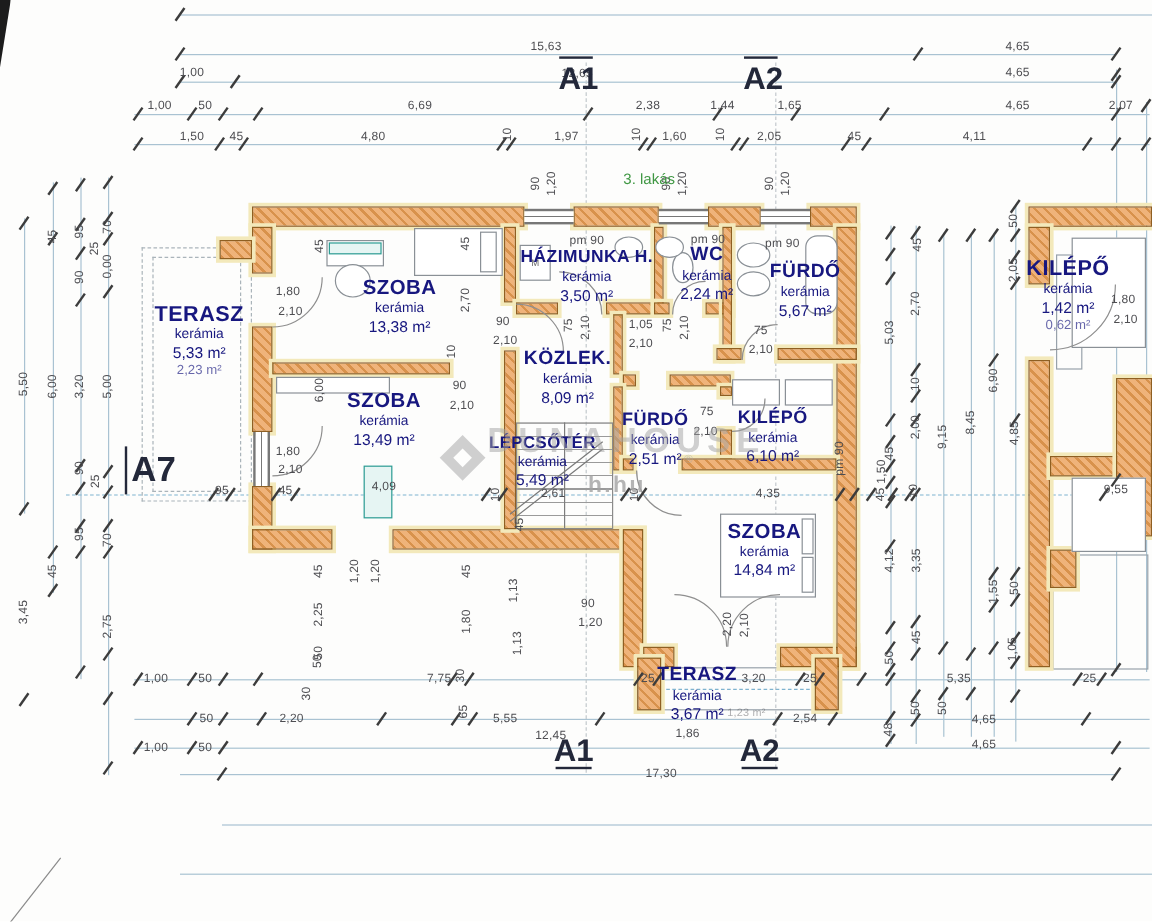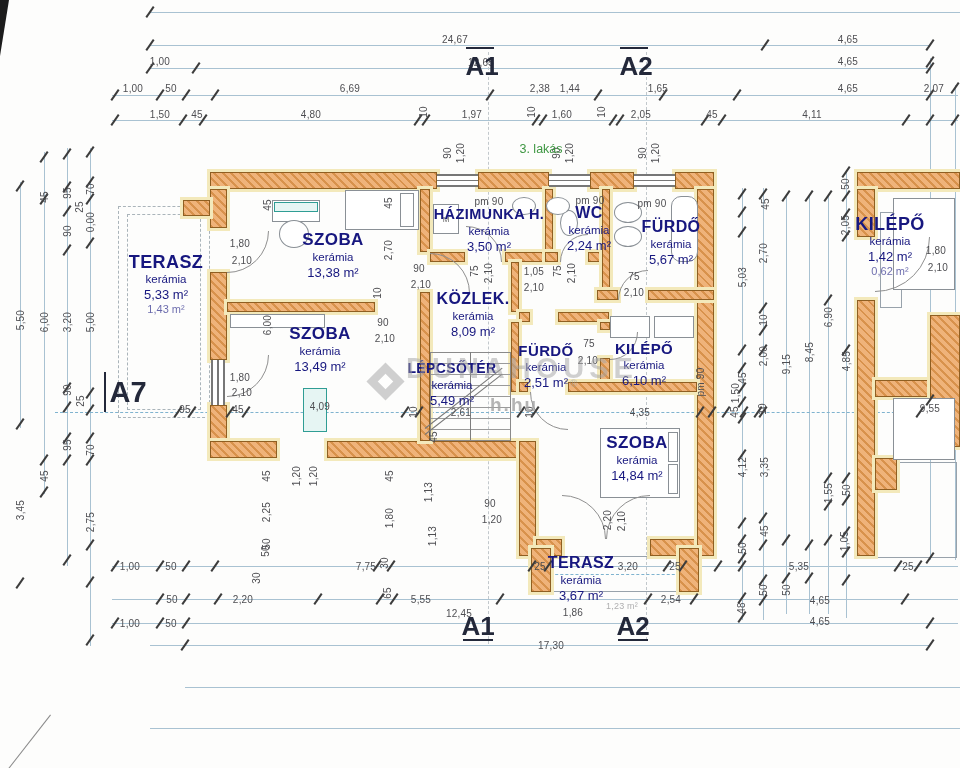--- a/index.html
+++ b/index.html
@@ -19,21 +19,21 @@
   .outline.dashed{border:1px dashed #aab4ba;}
   .stairs{position:absolute;border:1px solid #8a8a8a;background:repeating-linear-gradient(to bottom,transparent 0 10px,#9a9a9a 10px 11px);box-sizing:border-box;z-index:7;}
   .brk{position:absolute;width:98px;height:1px;background:#787878;transform-origin:0 50%;transform:rotate(-38deg);z-index:9;}
   .arc{position:absolute;border:1.2px solid #8f8f8f;border-radius:50%;clip-path:polygon(50% 50%,130% 50%,130% 130%,50% 130%);box-sizing:border-box;z-index:9;}
   .furn{position:absolute;border:1px solid #8a9096;box-sizing:border-box;background:#fff;z-index:8;color:#666;font-size:8px;display:flex;align-items:center;justify-content:center;}
   .furn.teal{border-color:#2f9d94;background:#e6f5f3;}
   .furn.ell{border-radius:50%;}
   .furn.rnd{border-radius:10px;}
   .dim{position:absolute;font-size:10px;color:#4e4e52;transform:translate(-50%,-50%);white-space:nowrap;letter-spacing:.2px;z-index:25;}
   .dim.rot{transform:translate(-50%,-50%) rotate(-90deg);}
-  .dim.faint{opacity:.45;font-size:9px;margin-top:12px;}
+  .dim.faint{opacity:.45;font-size:9px;}
   .room{position:absolute;transform:translate(-50%,-50%);color:#17177f;white-space:nowrap;text-align:center;z-index:24;}
   .rname{font-weight:bold;letter-spacing:.4px;}
   .rmat{font-size:11.5px;}
   .rarea{font-size:13px;}
   .rarea2{font-size:11px;opacity:.65;}
   .marker{position:absolute;color:#23283a;font-weight:bold;transform:translate(-50%,-50%);z-index:30;}
   .bar{position:absolute;background:#23283a;z-index:30;}
   .title3{position:absolute;color:#3f9743;font-size:12.5px;transform:translate(-50%,-50%);z-index:26;white-space:nowrap;}
   .wm{position:absolute;z-index:40;opacity:.5;color:#a3a3a3;font-weight:bold;white-space:nowrap;}
   .wm-text{font-size:29px;letter-spacing:5px;}
@@ -327,30 +327,30 @@
     <div class="tick" style="left: 846px; top: 478px;"></div>
     <div class="tick" style="left: 846px; top: 500px;"></div>
     <div class="tick" style="left: 846px; top: 532px;"></div>
     <div class="tick" style="left: 846px; top: 552px;"></div>
     <div class="tick" style="left: 846px; top: 580px;"></div>
     <div class="tick" style="left: 930px; top: 62px;"></div>
     <div class="tick" style="left: 930px; top: 400px;"></div>
     <div class="tick" style="left: 930px; top: 558px;"></div>
     <div class="tick" style="left: 955px; top: 88px;"></div>
     <div class="tick" style="left: 955px; top: 120px;"></div>
-    <span class="dim" style="left: 455px; top: 39px;">24,67</span>
+    <span class="dim" style="left: 455px; top: 39px;">15,63</span>
     <span class="dim" style="left: 848px; top: 39px;">4,65</span>
     <span class="dim" style="left: 160px; top: 61px;">1,00</span>
     <span class="dim" style="left: 481px; top: 62px;">12,65</span>
     <span class="dim" style="left: 848px; top: 61px;">4,65</span>
     <span class="dim" style="left: 133px; top: 88px;">1,00</span>
     <span class="dim" style="left: 171px; top: 88px;">50</span>
     <span class="dim" style="left: 350px; top: 88px;">6,69</span>
     <span class="dim" style="left: 540px; top: 88px;">2,38</span>
-    <span class="dim" style="left: 570px; top: 88px;">1,44</span>
+    <span class="dim" style="left: 602px; top: 88px;">1,44</span>
     <span class="dim" style="left: 658px; top: 88px;">1,65</span>
     <span class="dim" style="left: 848px; top: 88px;">4,65</span>
     <span class="dim" style="left: 934px; top: 88px;">2,07</span>
     <span class="dim" style="left: 160px; top: 114px;">1,50</span>
     <span class="dim" style="left: 197px; top: 114px;">45</span>
     <span class="dim" style="left: 311px; top: 114px;">4,80</span>
     <span class="dim rot" style="left: 423px; top: 112px;">10</span>
     <span class="dim" style="left: 472px; top: 114px;">1,97</span>
     <span class="dim rot" style="left: 531px; top: 112px;">10</span>
     <span class="dim" style="left: 562px; top: 114px;">1,60</span>
@@ -477,21 +477,21 @@
     <span class="dim" style="left: 820px; top: 600px;">4,65</span>
     <span class="dim" style="left: 130px; top: 623px;">1,00</span>
     <span class="dim" style="left: 171px; top: 623px;">50</span>
     <span class="dim" style="left: 459px; top: 613px;">12,45</span>
     <span class="dim" style="left: 820px; top: 621px;">4,65</span>
     <span class="dim" style="left: 551px; top: 645px;">17,30</span>
     <span class="dim faint" style="left: 622px; top: 594px;">1,23 m²</span>
     <div class="room rname" style="font-size: 18px; left: 166px; top: 262px;">TERASZ</div>
     <div class="room rmat" style="left: 166px; top: 279px;">kerámia</div>
     <div class="room rarea" style="left: 166px; top: 294px;">5,33 m²</div>
-    <div class="room rarea2" style="left: 166px; top: 309px;">1,43 m²</div>
+    <div class="room rarea2" style="left: 166px; top: 309px;">2,23 m²</div>
     <div class="room rname" style="font-size: 17px; left: 333px; top: 240px;">SZOBA</div>
     <div class="room rmat" style="left: 333px; top: 257px;">kerámia</div>
     <div class="room rarea" style="left: 333px; top: 272px;">13,38 m²</div>
     <div class="room rname" style="font-size: 14.5px; left: 489px; top: 214px;">HÁZIMUNKA H.</div>
     <div class="room rmat" style="left: 489px; top: 231px;">kerámia</div>
     <div class="room rarea" style="left: 489px; top: 246px;">3,50 m²</div>
     <div class="room rname" style="font-size: 16px; left: 589px; top: 213px;">WC</div>
     <div class="room rmat" style="left: 589px; top: 230px;">kerámia</div>
     <div class="room rarea" style="left: 589px; top: 245px;">2,24 m²</div>
     <div class="room rname" style="font-size: 16px; left: 671px; top: 227px;">FÜRDŐ</div>

